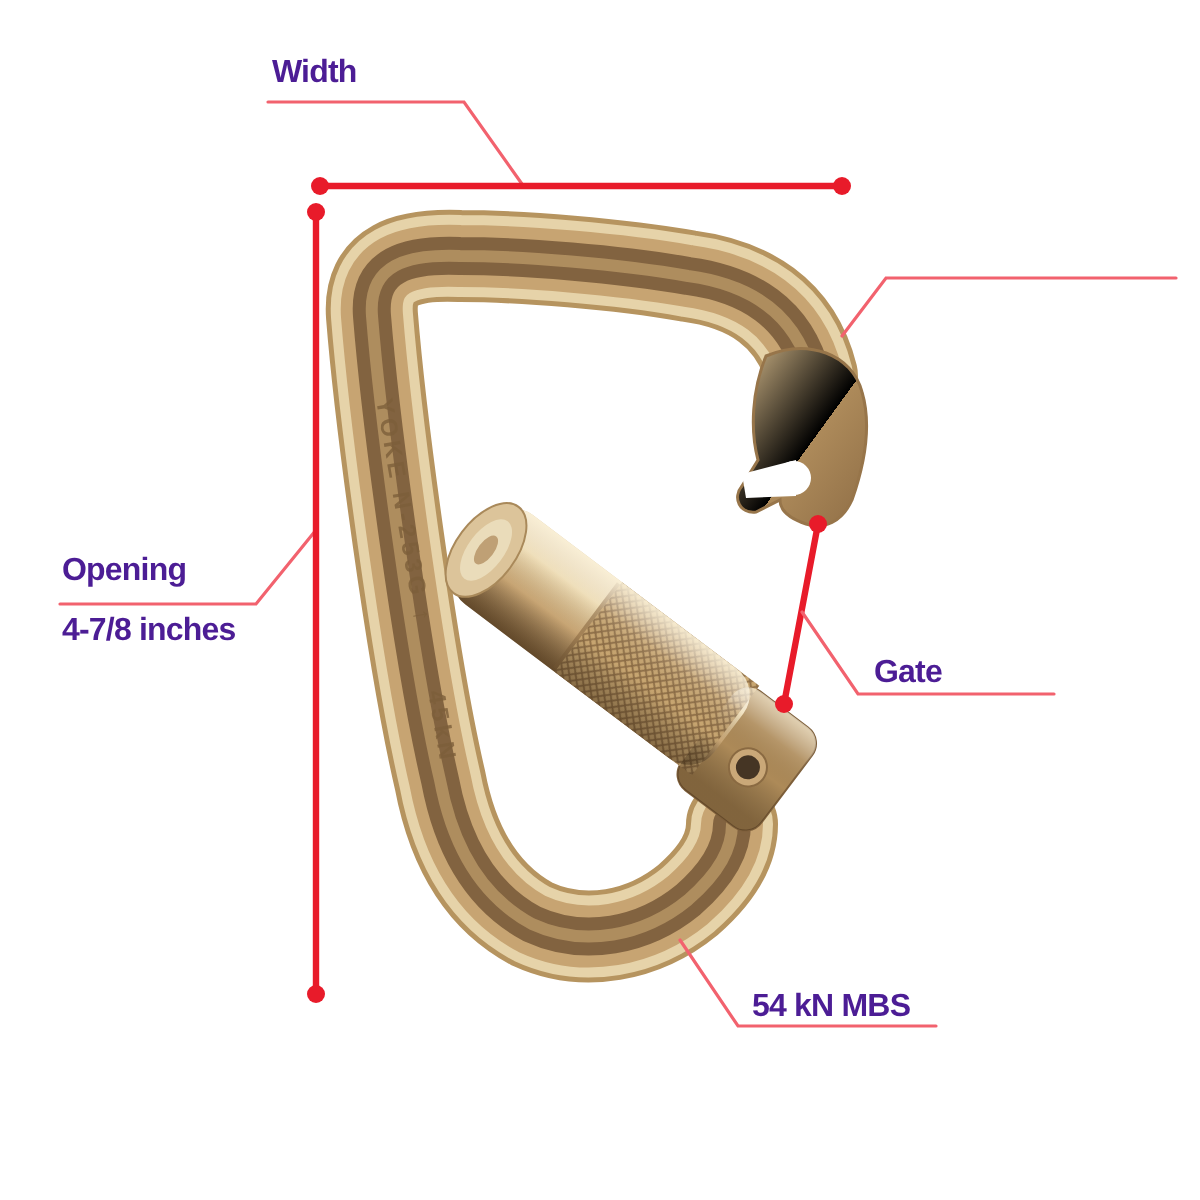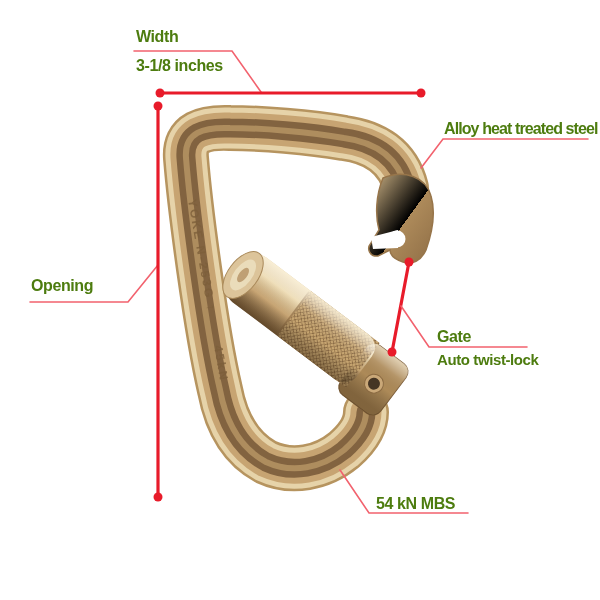--- a/index.html
+++ b/index.html
@@ -4,21 +4,21 @@
 <style>
   html,body{margin:0;padding:0;}
   body{
     width:600px;height:600px;position:relative;overflow:hidden;
     background:#ffffff;
     font-family:"Liberation Sans","DejaVu Sans",sans-serif;
   }
   .stage{position:absolute;inset:0;}
   svg{position:absolute;left:0;top:0;display:block;}
   .lbl{
-    position:absolute;color:#4d7c0f;font-weight:700;font-size:16px;
+    position:absolute;color:#4c1d95;font-weight:700;font-size:16px;
     letter-spacing:-0.4px;line-height:1.05;white-space:nowrap;
   }
   .lbl.condensed{letter-spacing:-0.9px;}
   .specs{font-size:15px;line-height:15.8px;}
   .specs span{display:block;}
   .leader{fill:none;stroke:#f2626e;stroke-width:1.6px;}
   .measure{stroke:#e81b2a;stroke-width:3.2px;}
   .dot{fill:#e81b2a;}
 </style>
 </head>
@@ -105,25 +105,23 @@
         <circle class="dot" cx="409" cy="262" r="4.5"></circle>
         <circle class="dot" cx="392" cy="352" r="4.5"></circle>
       </g>
       <path class="leader" d="M527 347 L429 347 L401 306"></path>
 
       <path class="leader" d="M468 513 L369 513 L340 470"></path>
     </g>
   </svg>
 
   <div class="lbl" style="left:136px;top:29px">Width</div>
-  <div class="lbl" style="left:136px;top:58px">3-1/8 inches</div>
 
   <div class="lbl" style="left:31px;top:278px">Opening</div>
+  <div class="lbl" style="left:31px;top:308px">4-7/8 inches</div>
 
-  <div class="lbl condensed" style="left:444px;top:121px">Alloy heat treated steel</div>
 
   <div class="lbl" style="left:437px;top:329px">Gate</div>
   <div class="lbl specs" style="left:437px;top:352px">
-    <span>Auto twist-lock</span>
   </div>
 
   <div class="lbl" style="left:376px;top:496px">54 kN MBS</div>
 </div>
 
 </body></html>

